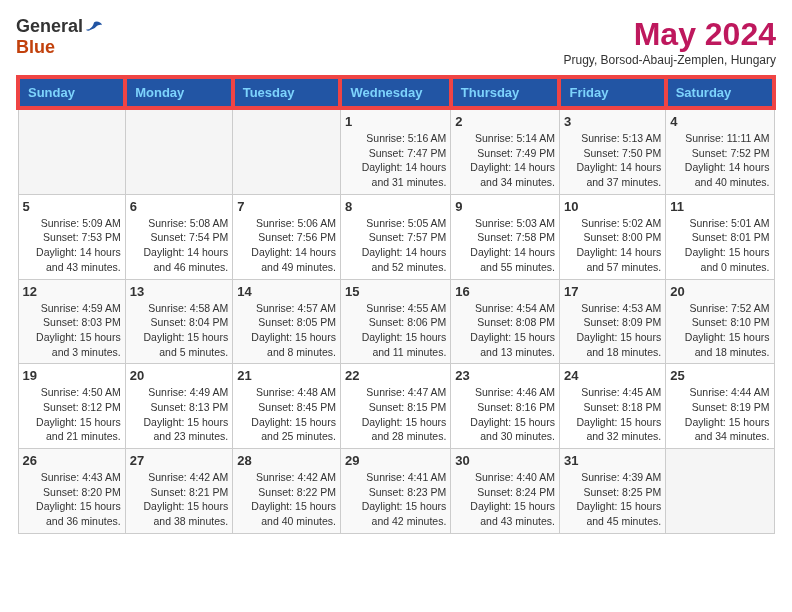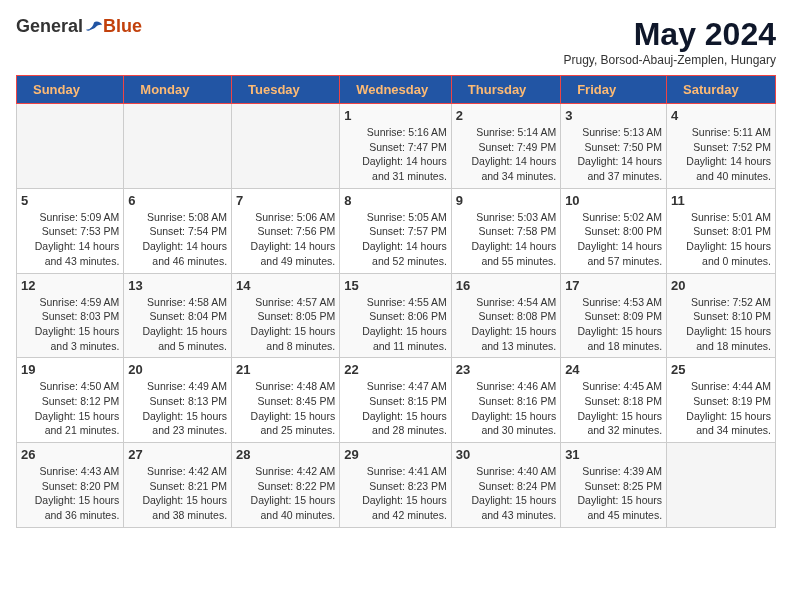--- a/index.html
+++ b/index.html
@@ -11,21 +11,21 @@
       padding: 16px;
     }
     .header-area {
       display: flex;
       justify-content: space-between;
       align-items: flex-start;
       margin-bottom: 8px;
     }
     .logo {
       display: flex;
-      flex-direction: row;
+      flex-direction: column;
       align-items: flex-start;
     }
     .logo-general {
       font-size: 18px;
       font-weight: bold;
       color: #333;
     }
     .logo-blue {
       font-size: 18px;
       font-weight: bold;
@@ -37,39 +37,39 @@
       height: 14px;
       margin-left: 2px;
       vertical-align: middle;
     }
     .title-area {
       text-align: right;
     }
     .calendar-title {
       font-size: 32px;
       font-weight: bold;
-      color: #0f172a;
+      color: #be185d;
     }
     .calendar-subtitle {
       font-size: 12px;
       color: #333;
     }
     table {
       width: 100%;
       border-collapse: collapse;
       font-size: 11px;
     }
     thead tr th {
       background-color: #2255a4;
-      color: #fdba74;
-      padding: 6px 16px;
+      color: #7dd3fc;
+      padding: 6px 8px;
       text-align: left;
       font-size: 13px;
       font-weight: bold;
-      border: 1px solid #ef4444;
+      border: 4px solid #ef4444;
     }
     tbody tr td {
       border: 1px solid #ccc;
       vertical-align: top;
       padding: 4px;
       width: 113px;
       min-height: 80px;
       background: #fff;
     }
     tbody tr:nth-child(odd) td {
@@ -136,21 +136,21 @@
         <td>
           <span class="day-num">2</span>
           <div class="day-info"><span>Sunrise: 5:14 AM</span><br><span>Sunset: 7:49 PM</span><br><span>Daylight: 14 hours</span><br><span>and 34 minutes.</span></div>
         </td>
         <td>
           <span class="day-num">3</span>
           <div class="day-info"><span>Sunrise: 5:13 AM</span><br><span>Sunset: 7:50 PM</span><br><span>Daylight: 14 hours</span><br><span>and 37 minutes.</span></div>
         </td>
         <td>
           <span class="day-num">4</span>
-          <div class="day-info"><span>Sunrise: 5:11 AM</span><br><span>Sunset: 7:52 PM</span><br><span>Daylight: 14 hours</span><br><span>and 40 minutes.</span></div>
+          <div class="day-info"><span>Sunrise: 11:11 AM</span><br><span>Sunset: 7:52 PM</span><br><span>Daylight: 14 hours</span><br><span>and 40 minutes.</span></div>
         </td>
       </tr>
       <tr>
         <td>
           <span class="day-num">5</span>
           <div class="day-info"><span>Sunrise: 5:09 AM</span><br><span>Sunset: 7:53 PM</span><br><span>Daylight: 14 hours</span><br><span>and 43 minutes.</span></div>
         </td>
         <td>
           <span class="day-num">6</span>
           <div class="day-info"><span>Sunrise: 5:08 AM</span><br><span>Sunset: 7:54 PM</span><br><span>Daylight: 14 hours</span><br><span>and 46 minutes.</span></div>

